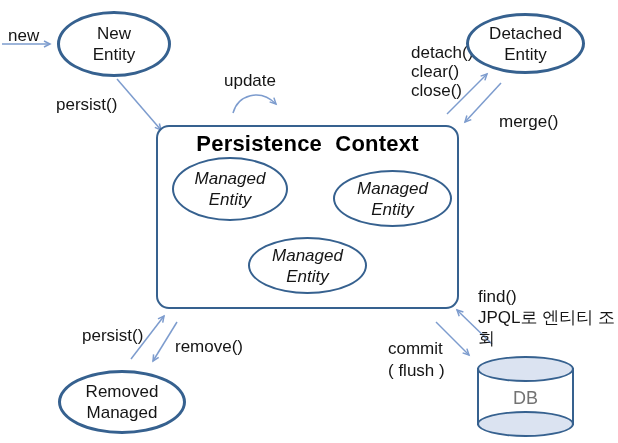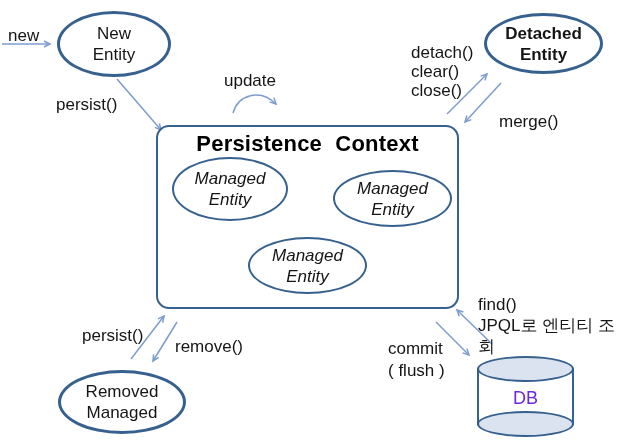--- a/index.html
+++ b/index.html
@@ -5,21 +5,21 @@
   html,body { margin:0; padding:0; background:#fff; }
   #stage {
     position:relative; width:618px; height:443px; background:#ffffff;
     font-family:"Liberation Sans", sans-serif; color:#111; overflow:hidden;
   }
   .label {
     position:absolute; font-size:17px; line-height:20px; color:#151515;
     white-space:pre-line;
   }
   .label.small-lh { line-height:19px;margin-left:20px; }
-  .label.find-lh { line-height:21px;margin-top:8px; }
+  .label.find-lh { line-height:21px; }
   .label.commit-lh { line-height:22px; }
   .ellipse {
     position:absolute; box-sizing:border-box;
     border:3px solid #36618f; border-radius:50%; background:#fff;
     display:flex; align-items:center; justify-content:center;
     text-align:center; font-size:17px; line-height:21px; color:#151515;
     white-space:pre-line;
   }
   .ellipse.managed { border-width:2px;font-style:italic; }
   .pc-box {
@@ -39,21 +39,21 @@
     background:#fff; box-sizing:border-box;
   }
   .cyl-cap {
     position:absolute; left:0; right:0; height:26px; box-sizing:border-box;
     border:2.5px solid #36618f; border-radius:50%; background:#dbe3f1;
   }
   .cyl-cap.top { top:0; }
   .cyl-cap.bottom { bottom:0; }
   .cyl-label {
     position:absolute; left:0; right:0; top:32px; text-align:center;
-    font-size:18px; color:#6d28d9; z-index:3;
+    font-size:18px; color:#737373; z-index:3;
   }
   #arrows { position:absolute; left:0; top:0; pointer-events:none; }
 </style>
 </head>
 <body>
 
 <div id="stage">
 
   <svg id="arrows" width="618" height="443" viewBox="0 0 618 443">
     <defs>
@@ -84,21 +84,21 @@
   <div class="label" style="left:82px; top:326px;">persist()</div>
   <div class="label" style="left:175px; top:337px;">remove()</div>
   <div class="label find-lh" style="left:478px; top:286px;">find()
 JPQL로 엔티티 조회</div>
   <div class="label commit-lh" style="left:388px; top:338px;">commit
 ( flush )</div>
 
   <div class="ellipse" style="left:57px; top:11px; width:114px; height:66px;">New
 Entity</div>
 
-  <div class="ellipse" style="left:484px; top:13px; width:119px; height:61px;font-weight:bold;">Detached
+  <div class="ellipse" style="left:466px; top:13px; width:119px; height:61px;">Detached
 Entity</div>
 
   <div class="pc-box">
     <div class="pc-title">Persistence Context</div>
     <div class="ellipse managed" style="left:14px; top:30px; width:116px; height:64px;">Managed
 Entity</div>
     <div class="ellipse managed" style="left:175px; top:43px; width:119px; height:57px;">Managed
 Entity</div>
     <div class="ellipse managed" style="left:90px; top:110px; width:119px; height:57px;">Managed
 Entity</div>

